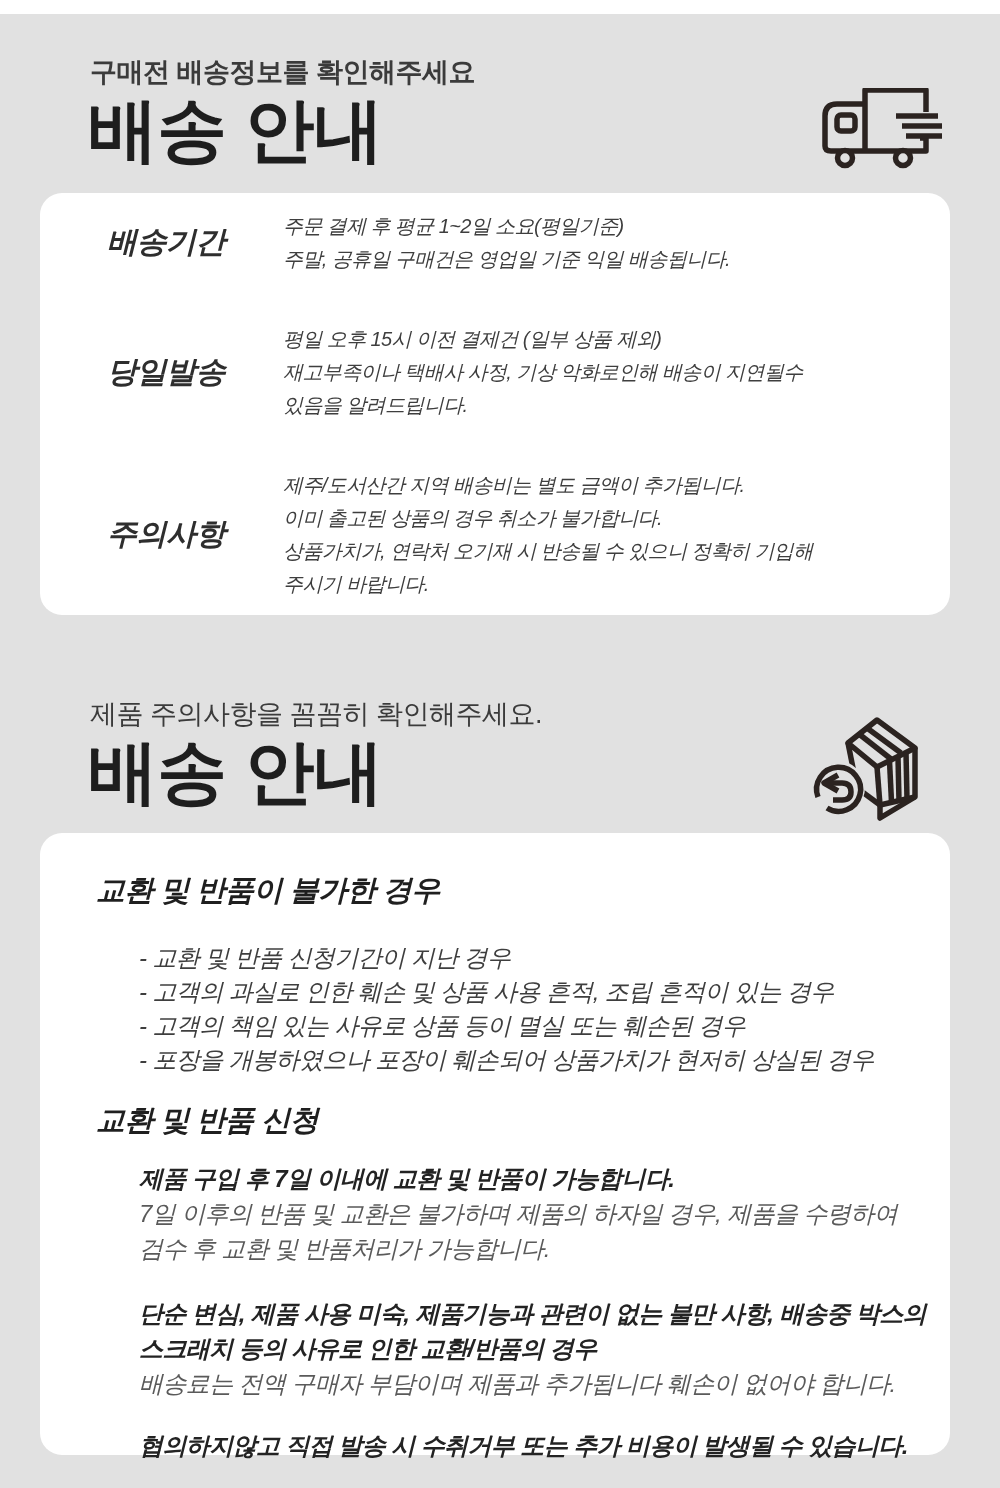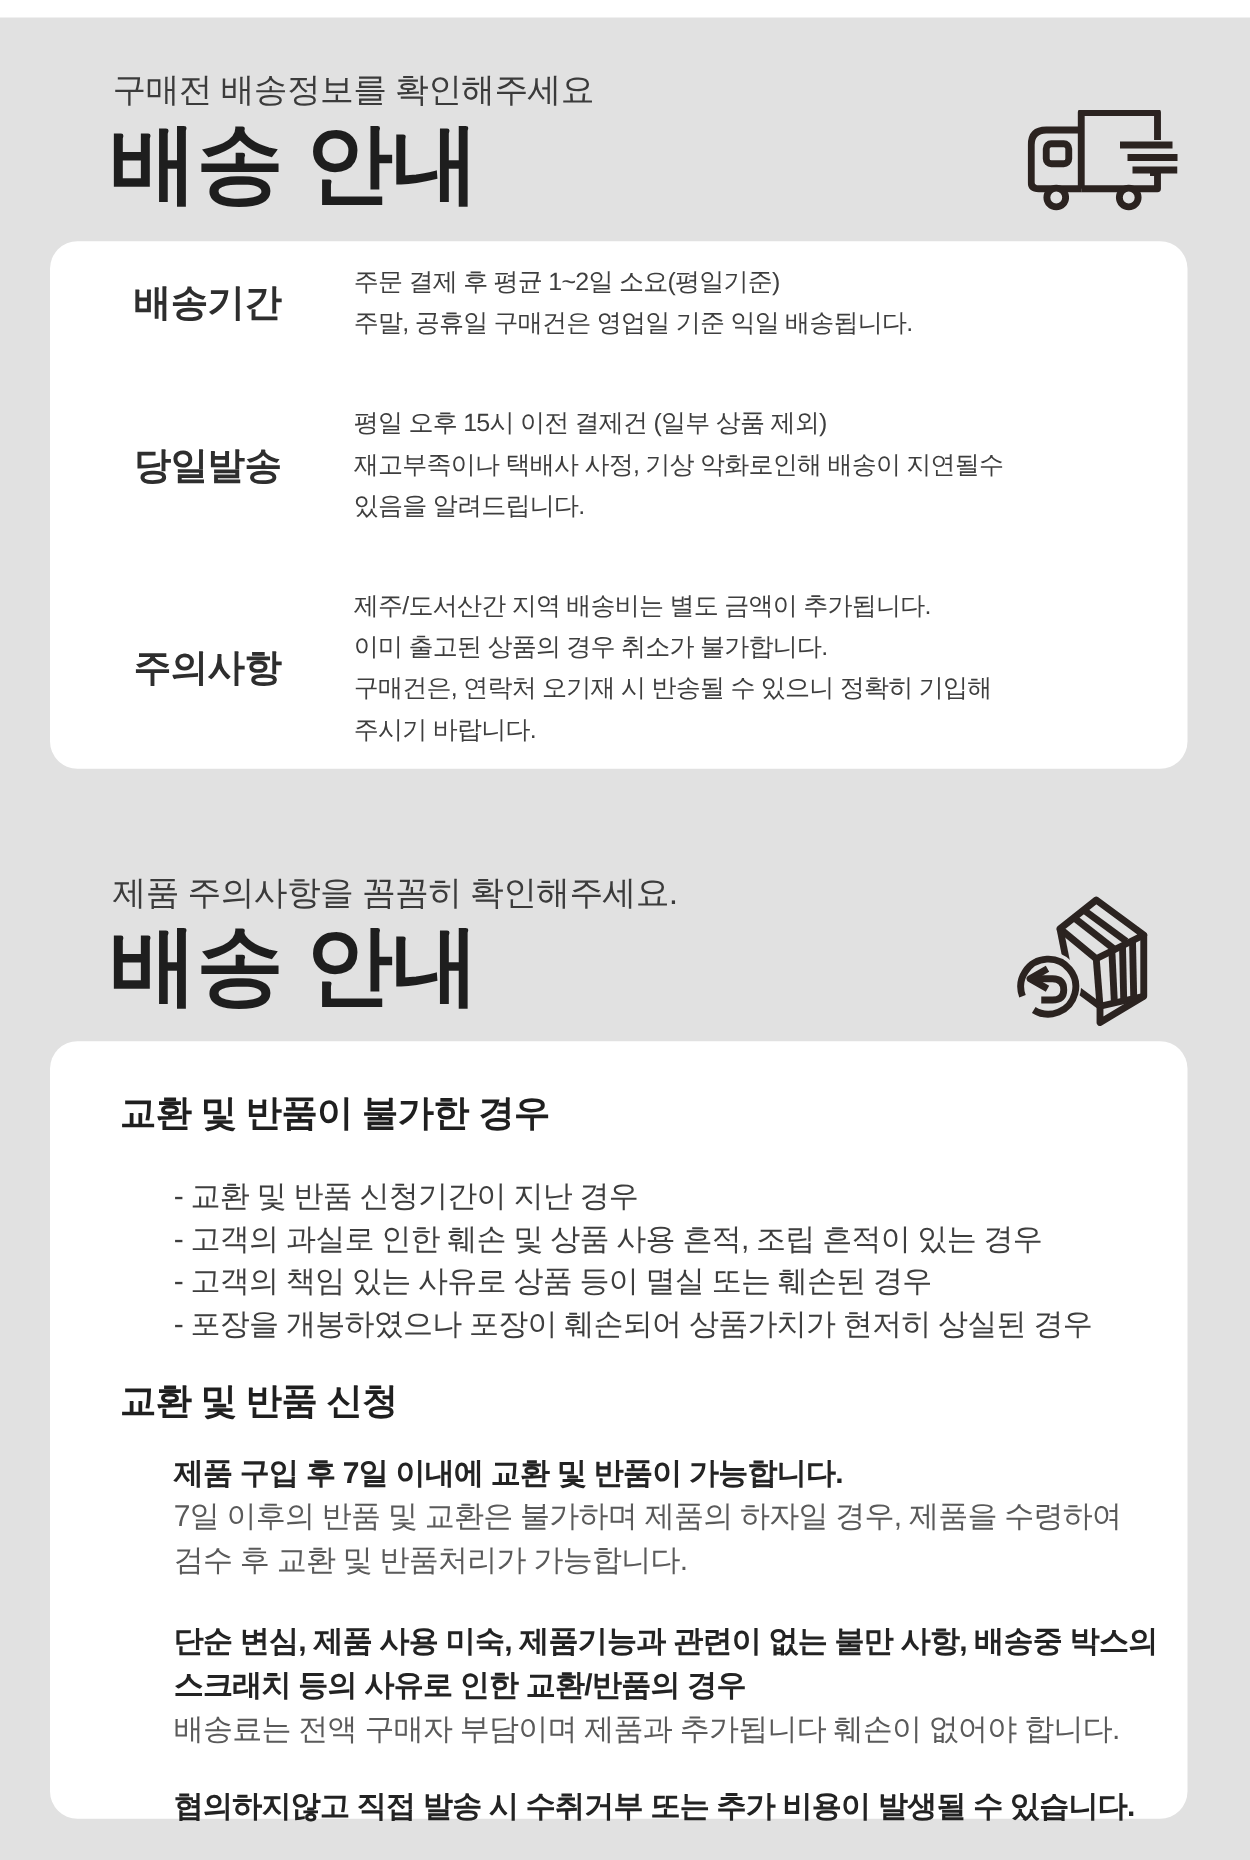--- a/index.html
+++ b/index.html
@@ -16,32 +16,32 @@
   .subtitle {
     position: absolute; left: 90px;
     font-size: 27px; line-height: 34px; font-weight: 400; color: #3b3b3b;
     letter-spacing: -0.5px; white-space: nowrap;
   }
   .big-title {
     position: absolute; left: 88px;
     font-size: 70px; line-height: 64px; font-weight: 800; color: #1e1e1e;
     letter-spacing: -1px; white-space: nowrap;
   }
-  #subtitle-1 { top: 41px; }
+  #subtitle-1 { top: 41px; font-weight: bold; }
   #title-1 { top: 84px; }
   #subtitle-2 { top: 683px; }
   #title-2 { top: 726px; }
 
   .hero-icon { position: absolute; }
   #truck-icon { left: 822px; top: 74px; }
   #return-icon { left: 805px; top: 691px; }
 
   .card {
     position: absolute; left: 40px; width: 910px;
-    background: #ffffff; border-radius: 22px;
+    background: #ffffff; border-radius: 22px; font-style: italic;
   }
   #card-shipping { top: 179px; height: 422px; padding: 26px 40px 24px 67px;
     display: flex; flex-direction: column; justify-content: center; gap: 47px; }
   #card-returns { top: 819px; height: 622px; padding: 38px 45px 18px 56px; }
 
   .ship-row { display: flex; align-items: center; }
   .ship-row-label {
     flex: 0 0 176px; font-size: 30px; font-weight: 700; color: #2e2e2e;
     letter-spacing: -0.5px; white-space: nowrap;
   }
@@ -100,21 +100,21 @@
         <div>평일 오후 15시 이전 결제건 (일부 상품 제외)</div>
         <div>재고부족이나 택배사 사정, 기상 악화로인해 배송이 지연될수</div>
         <div>있음을 알려드립니다.</div>
       </div>
     </div>
     <div class="ship-row">
       <div class="ship-row-label">주의사항</div>
       <div class="ship-row-text">
         <div>제주/도서산간 지역 배송비는 별도 금액이 추가됩니다.</div>
         <div>이미 출고된 상품의 경우 취소가 불가합니다.</div>
-        <div>구매건은, 연락처 오기재 시 반송될 수 있으니 정확히 기입해</div>
+        <div>상품가치가, 연락처 오기재 시 반송될 수 있으니 정확히 기입해</div>
         <div>주시기 바랍니다.</div>
       </div>
     </div>
   </div>
 
   <div class="subtitle" id="subtitle-2">제품 주의사항을 꼼꼼히 확인해주세요.</div>
   <div class="big-title" id="title-2">배송 안내</div>
 
   <svg class="hero-icon" id="return-icon" width="145" height="130" viewBox="0 0 145 130" aria-hidden="true">
 

